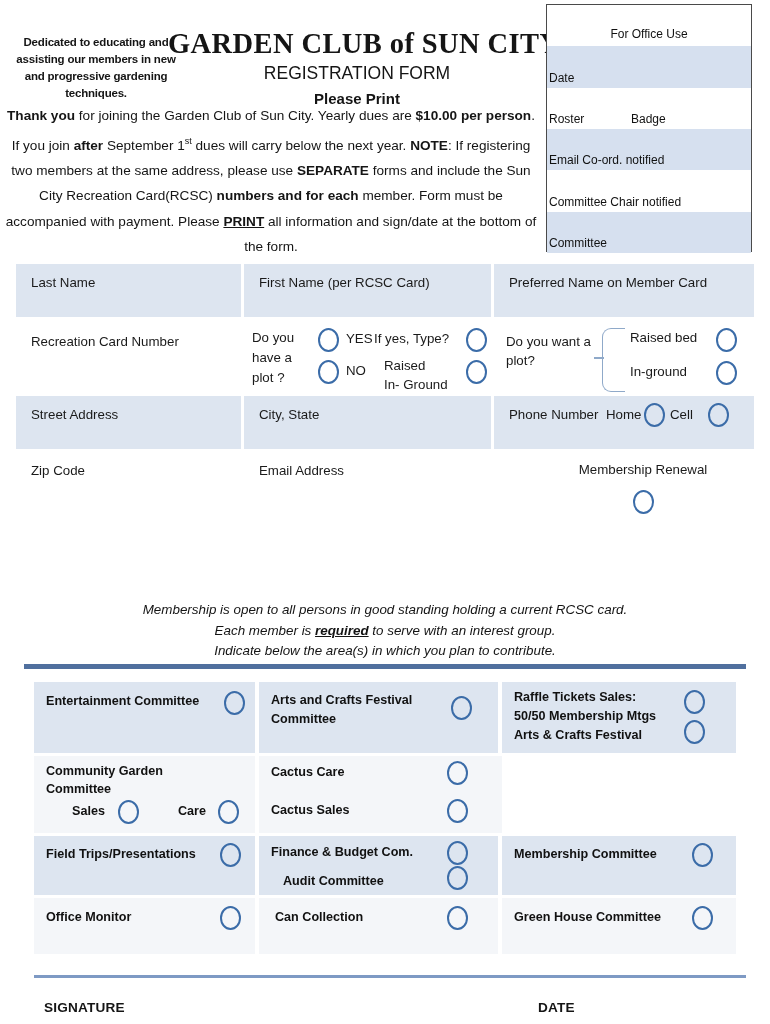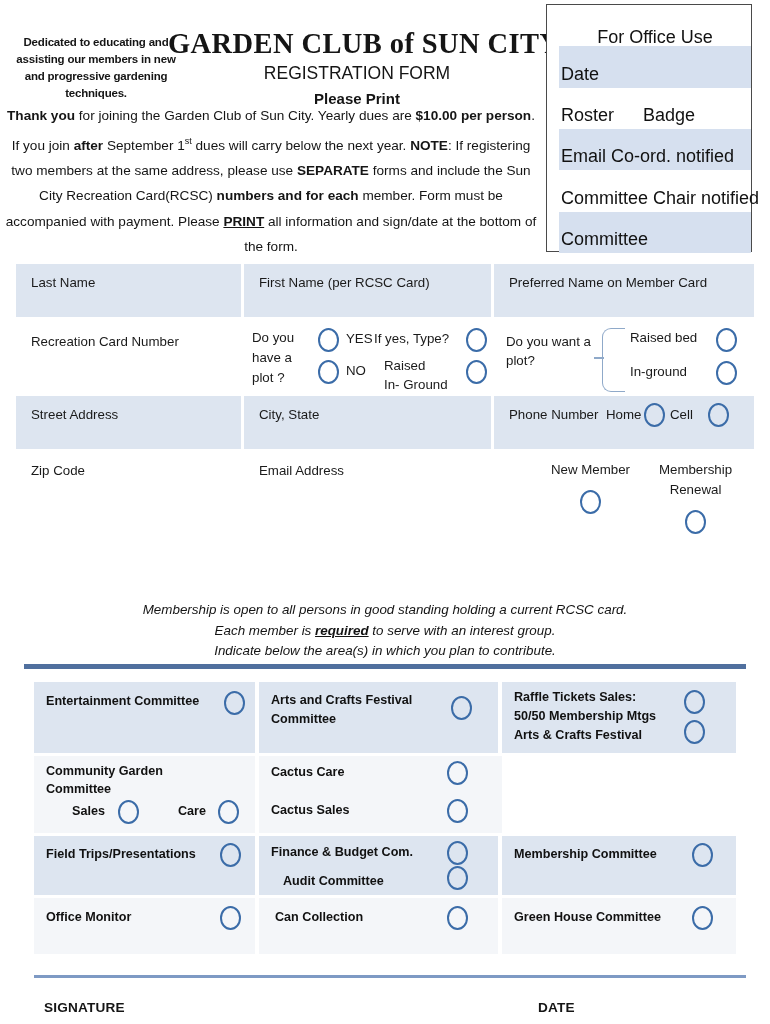--- a/index.html
+++ b/index.html
@@ -25,21 +25,21 @@
   .reg-form{font-size:17.5px;line-height:24px;margin-top:1px;}
   .please-print{font-size:15px;font-weight:bold;line-height:22px;margin-top:3px;}
 
   
   .office-box{
     position:absolute;left:546px;top:4px;width:206px;height:248px;
     border:1.3px solid #4a4a4a;box-sizing:border-box;background:#fff;
   }
   .office-row{
     height:41.33px;box-sizing:border-box;position:relative;
-    font-size:18px;color:#111;margin-left:12px;
+    font-size:12px;color:#111;
   }
   .office-row.shade{background:#d6e0ef;}
   .office-row .lbl{position:absolute;left:2px;bottom:3px;white-space:nowrap;}
   .office-row .lbl2{position:absolute;left:84px;bottom:3px;white-space:nowrap;}
   .office-row.head .lbl{position:static;display:block;text-align:center;padding-top:22px;}
 
   
   .intro{
     position:absolute;left:4px;top:103px;width:534px;
     text-align:center;font-size:13.6px;line-height:25.5px;color:#151515;
@@ -231,24 +231,20 @@
     <div class="frow">
       <div class="fcell white c1" style="height:90px">
         <div class="pad">Zip Code</div>
       </div>
       <div class="fcell white c2" style="height:90px">
         <div class="pad">Email Address</div>
       </div>
       <div class="fcell white c3" style="height:90px">
         <div class="nm-wrap">
           <div class="nm-col">
-            <span>New Member</span>
-            <div><span class="circ"></span></div>
-          </div>
-          <div class="nm-col">
             <span>Membership Renewal</span>
             <div><span class="circ"></span></div>
           </div>
         </div>
       </div>
     </div>
 
   </div>
 
   <div class="note">

